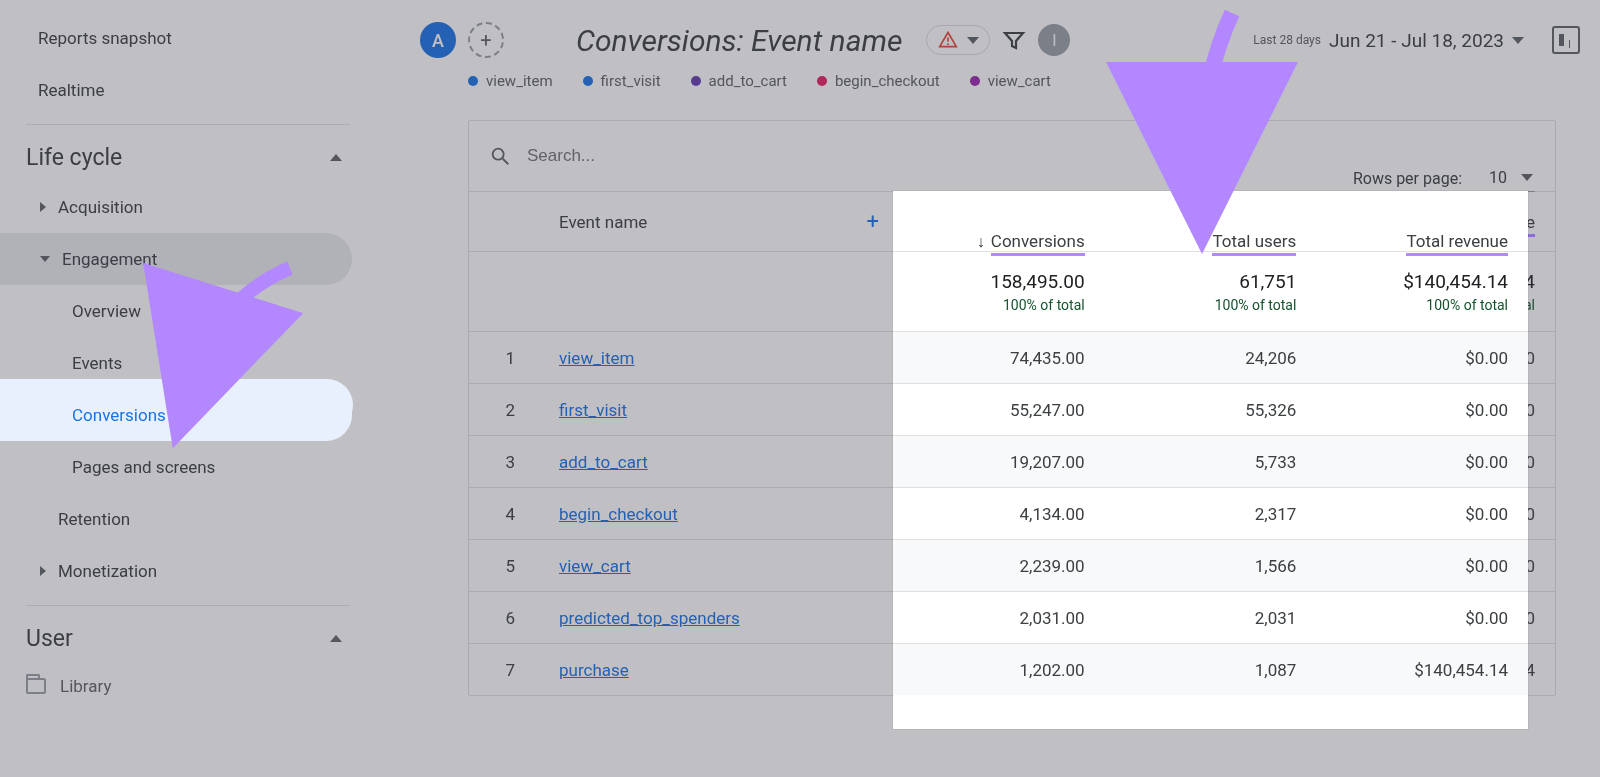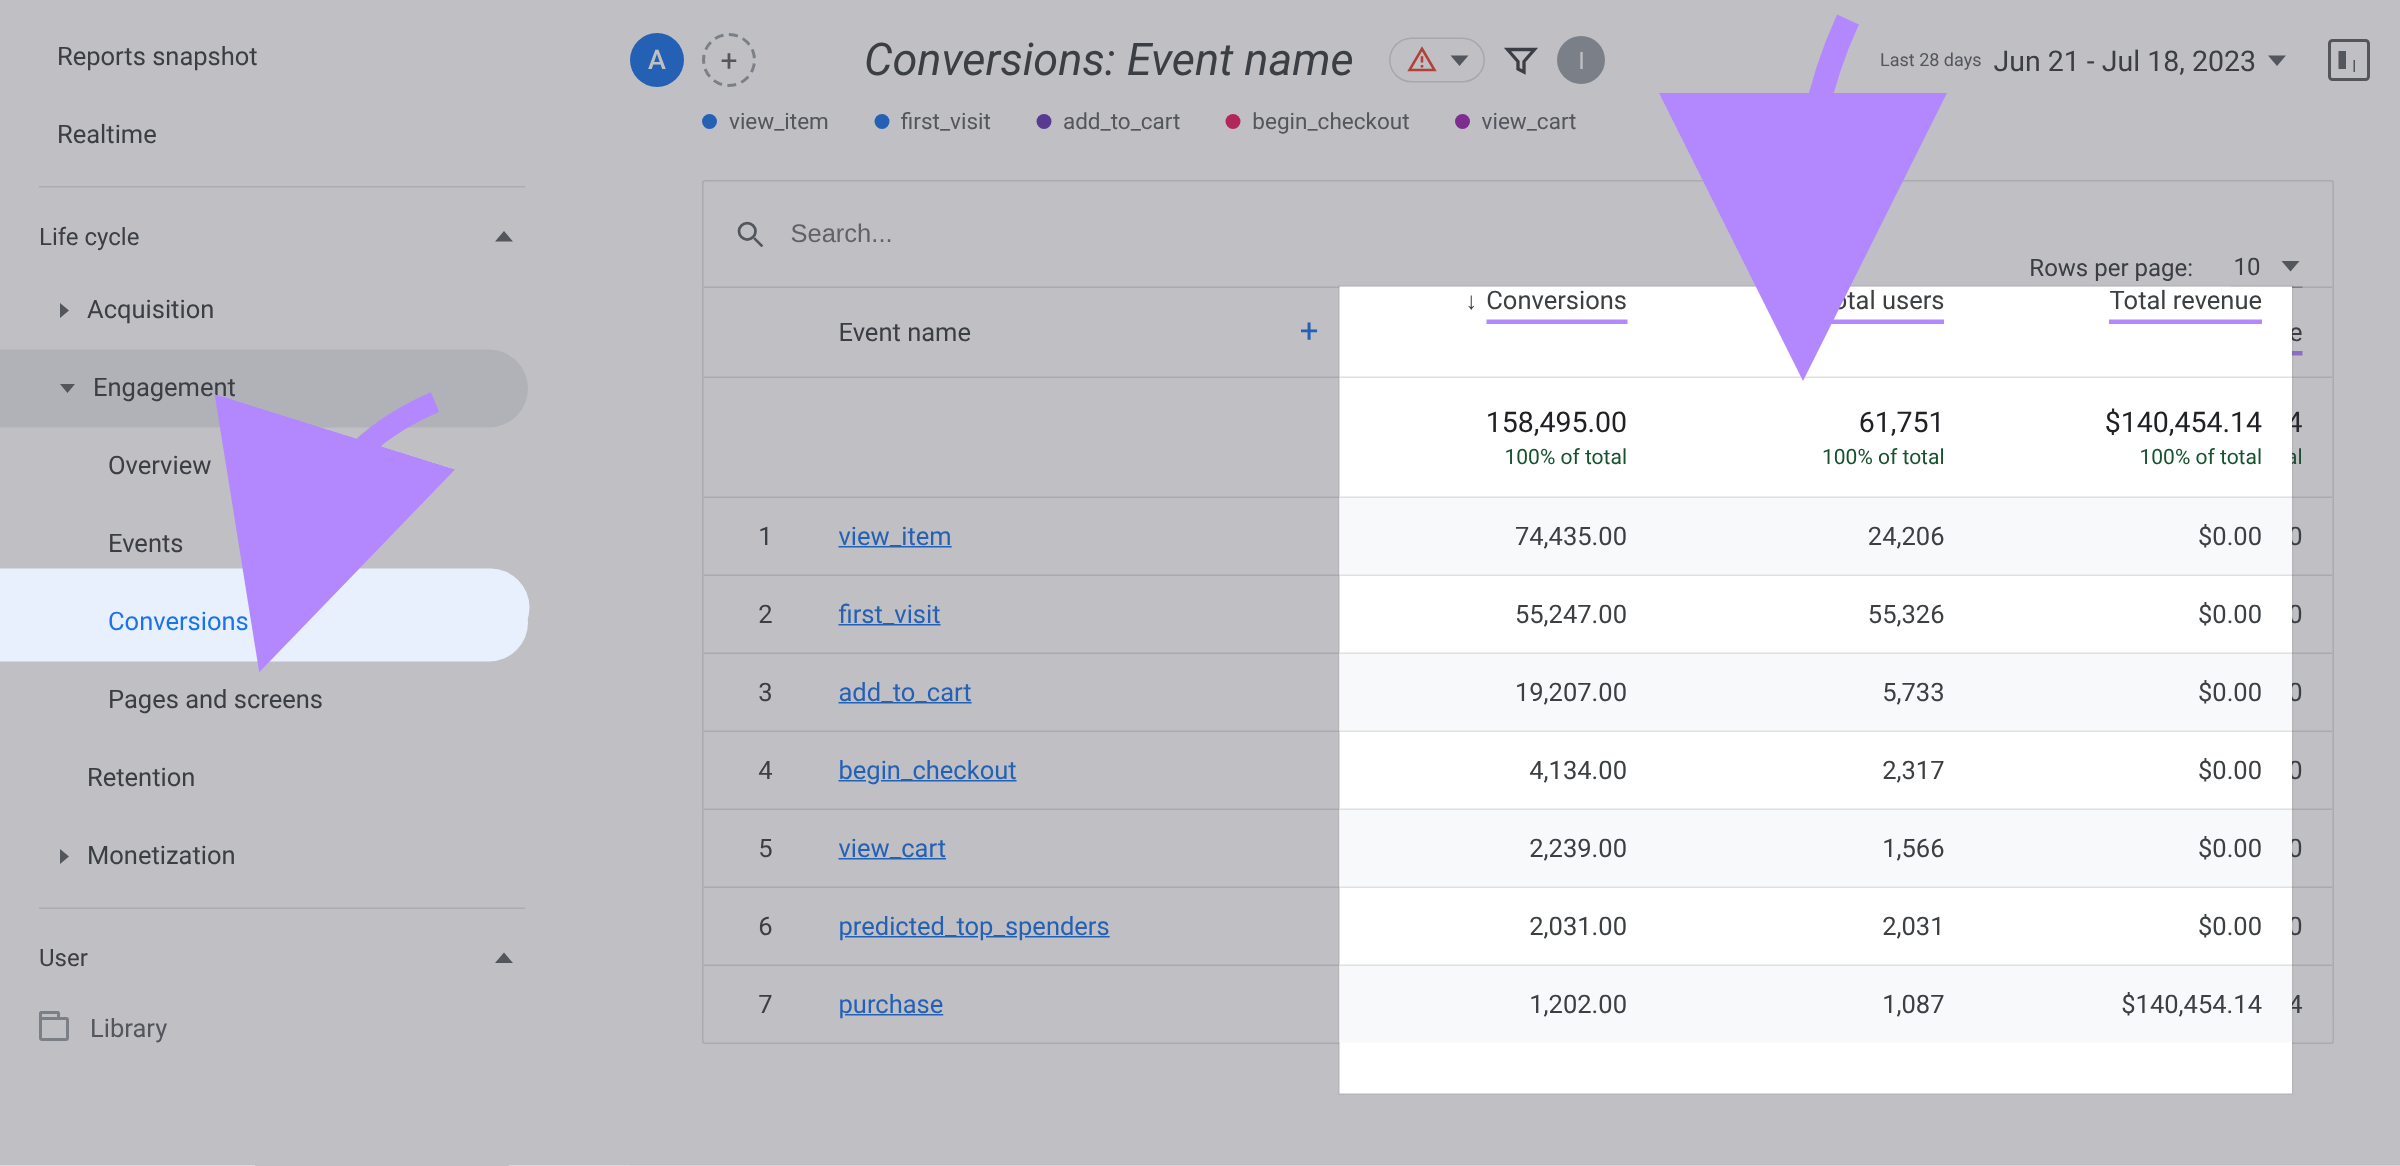--- a/index.html
+++ b/index.html
@@ -40,21 +40,21 @@
   border-radius: 0 28px 28px 0;
   margin-right: 68px;
 }
 .sidebar-item.sub1 { padding-left: 40px; }
 .sidebar-item.sub2 { padding-left: 72px; }
 .sidebar-section {
   display: flex;
   align-items: center;
   height: 48px;
   padding-left: 26px;
-  font-size: 16px;
+  font-size: 23px;
   color: #3c4043;
   margin-right: 68px;
   justify-content: space-between;
   padding-right: 4px;
 }
 .sidebar-divider {
   height: 1px;
   background: #e4e4e4;
   margin: 8px 70px 8px 26px;
 }
@@ -403,21 +403,21 @@
 </div>
 
 <div class="dim-overlay"></div>
 
 <div class="active-sidebar-cut">
   <span>Conversions</span>
 </div>
 
 <div class="highlight-region">
 
-  <div style="display:flex;height:60px;align-items:flex-start;">
+  <div style="display:flex;height:60px;align-items:flex-end;">
     <div style="flex:1;text-align:right;padding-right:20px;font-size:17px;"><span style="font-size:16px;margin-right:6px;">↓</span><span class="underline-p">Conversions</span></div>
     <div style="flex:1;text-align:right;padding-right:20px;font-size:17px;"><span class="underline-p">Total users</span></div>
     <div style="flex:1;text-align:right;padding-right:20px;font-size:17px;"><span class="underline-p">Total revenue</span></div>
   </div>
   <div style="display:flex;height:80px;align-items:center;border-top:1px solid #e0e0e0;">
     <div style="flex:1;text-align:right;padding-right:20px;display:flex;flex-direction:column;align-items:flex-end;gap:4px;">
         <span class="tot-val">158,495.00</span>
         <span class="tot-pct">100% of total</span>
       </div>
     <div style="flex:1;text-align:right;padding-right:20px;display:flex;flex-direction:column;align-items:flex-end;gap:4px;">

